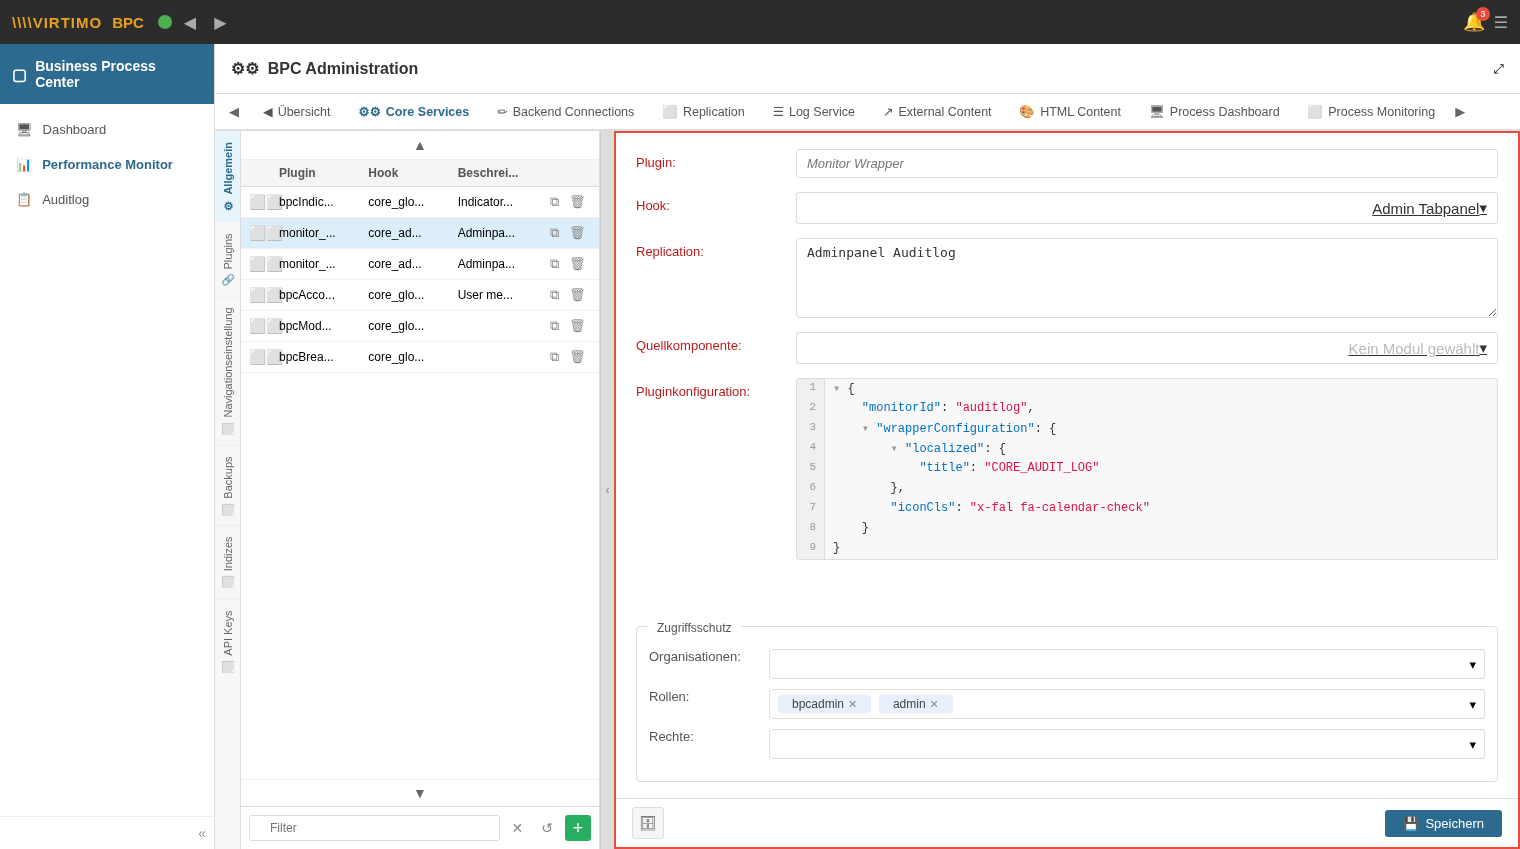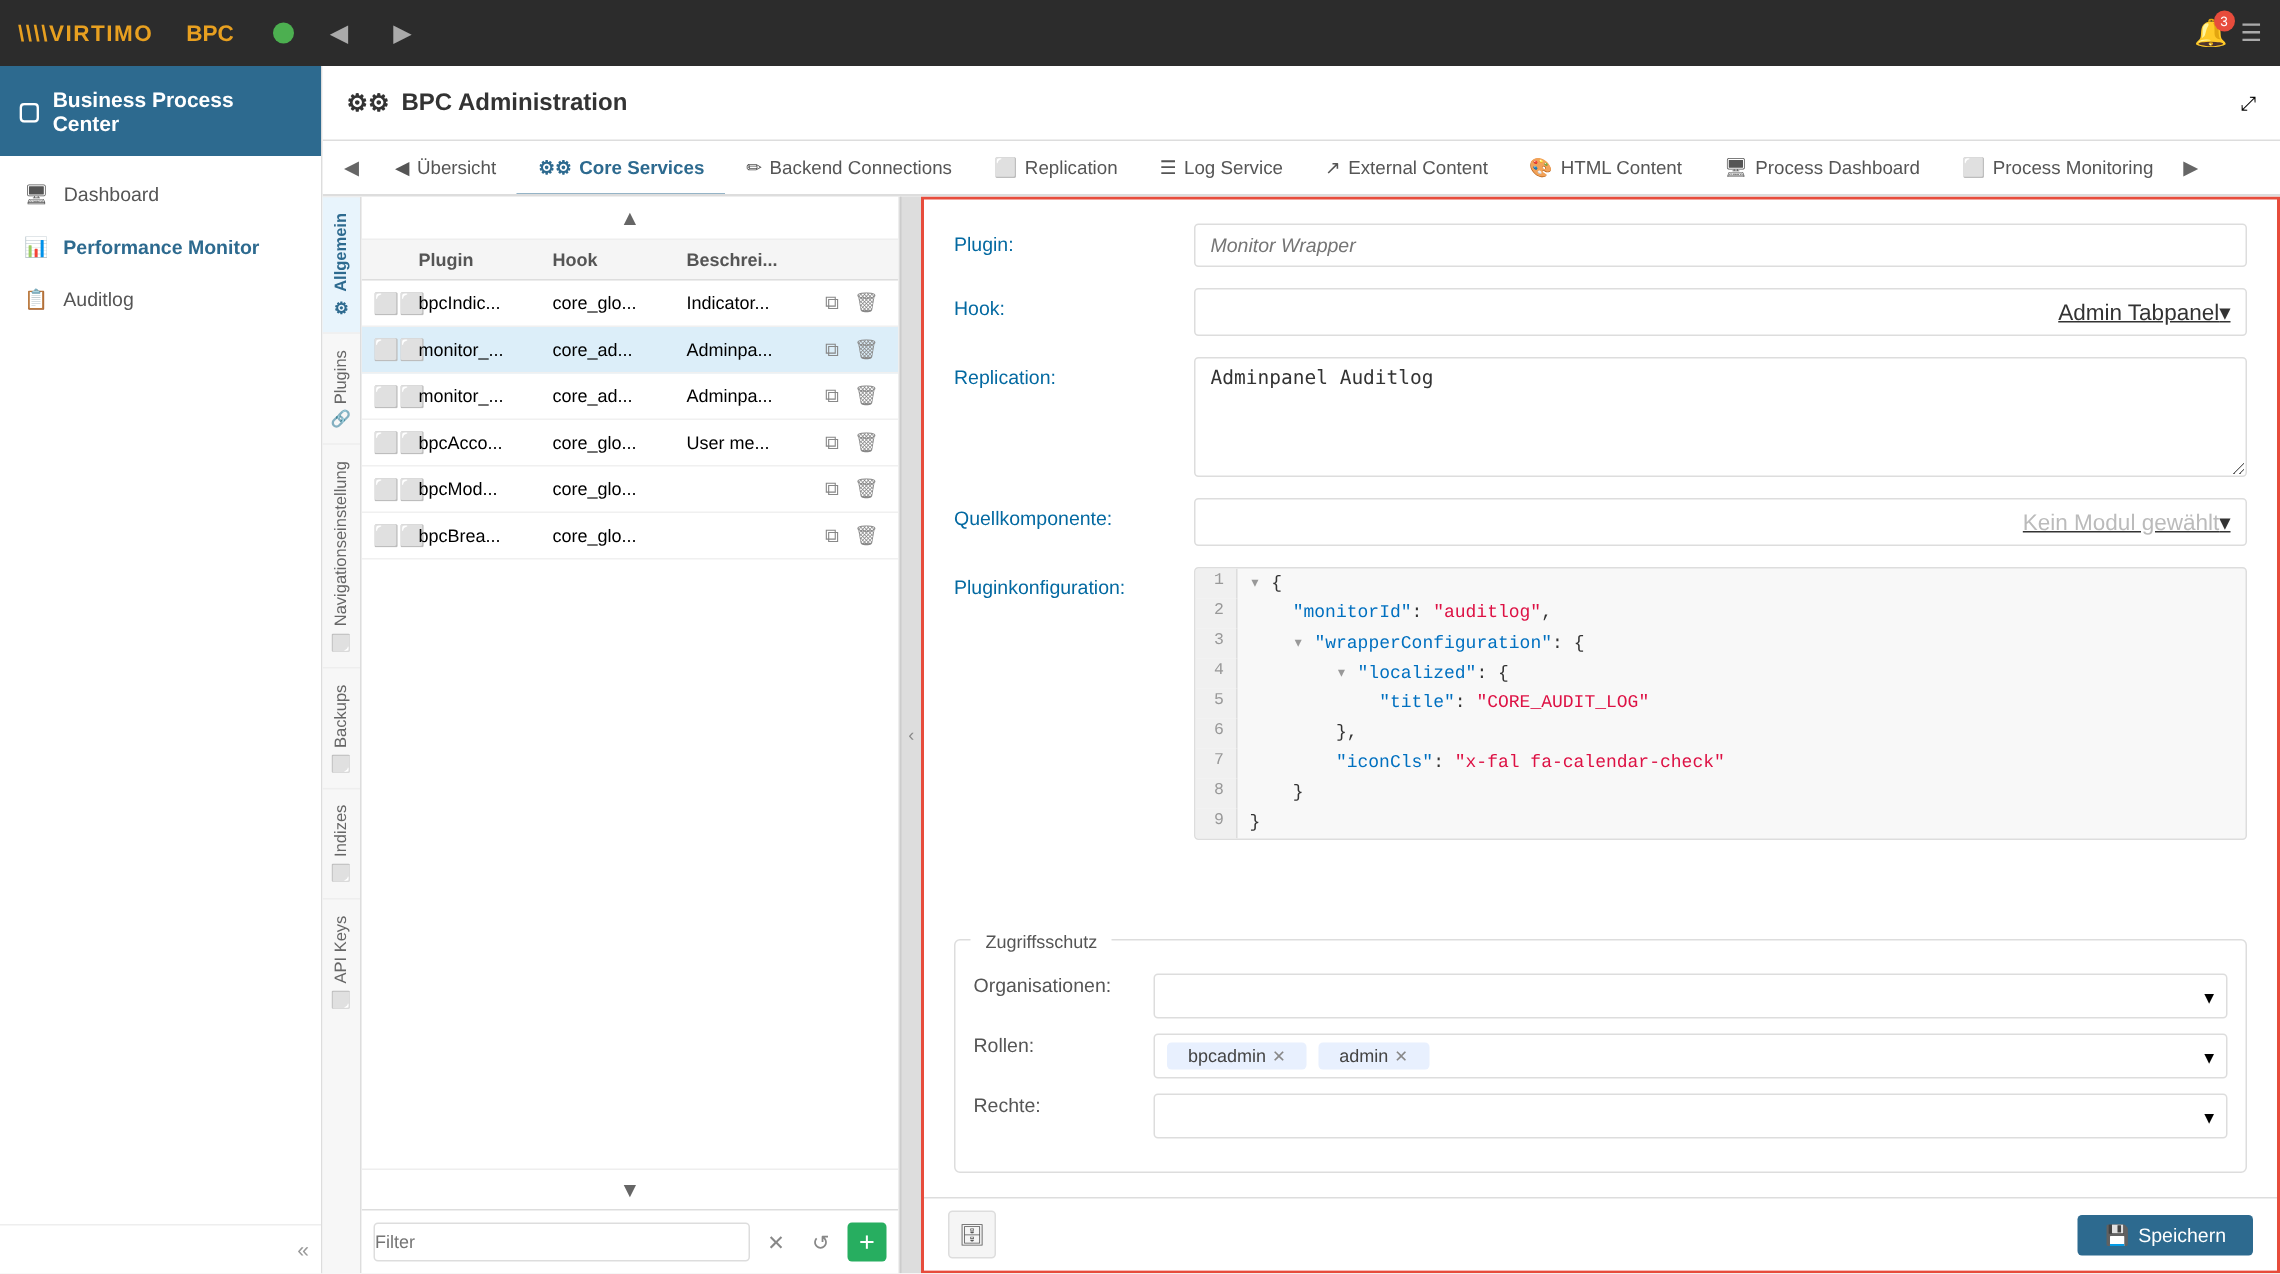--- a/index.html
+++ b/index.html
@@ -7,21 +7,21 @@
 
     
     .topbar {
       height: 44px;
       background: #2c2c2c;
       display: flex;
       align-items: center;
       padding: 0 12px;
       justify-content: space-between;
     }
-    .topbar-left { display: flex; align-items: center; gap: 18px; }
+    .topbar-left { display: flex; align-items: center; gap: 6px; }
     .topbar-logo { color: #e8a020; font-weight: bold; font-size: 15px; letter-spacing: 1px; }
     .topbar-bpc { color: #e8a020; font-weight: bold; font-size: 15px; margin-left: 4px; }
     .topbar-dot { width: 14px; height: 14px; border-radius: 50%; background: #4caf50; margin-left: 8px; }
     .topbar-btn { color: #aaa; font-size: 16px; cursor: pointer; padding: 2px 6px; }
     .topbar-right { display: flex; align-items: center; gap: 8px; }
     .notif-icon { position: relative; color: #aaa; font-size: 18px; }
     .notif-badge { position: absolute; top: -4px; right: -4px; background: #e74c3c; color: #fff; font-size: 9px; border-radius: 50%; width: 14px; height: 14px; display: flex; align-items: center; justify-content: center; }
     .topbar-menu { color: #aaa; font-size: 16px; }
 
     
@@ -197,21 +197,21 @@
       border-top: 1px solid #ddd;
       display: flex;
       align-items: center;
       gap: 6px;
       background: #fff;
     }
     .filter-input {
       flex: 1;
       border: 1px solid #ddd;
       border-radius: 3px;
-      padding: 5px 0;
+      padding: 5px 20px;
       font-size: 12px;
       outline: none;
     }
     .filter-btn { cursor: pointer; color: #888; font-size: 14px; padding: 2px 6px; }
     .filter-btn-add {
       background: #27ae60;
       color: #fff;
       border: none;
       border-radius: 3px;
       width: 26px;
@@ -233,21 +233,21 @@
       overflow-y: auto;
     }
     .detail-form { padding: 16px 20px; flex: 1; }
     .form-row {
       display: flex;
       align-items: flex-start;
       margin-bottom: 14px;
     }
     .form-label {
       width: 160px;
-      color: #0369a1;
+      color: #b91c1c;
       padding-top: 6px;
       font-size: 13px;
       flex-shrink: 0;
     }
     .form-control {
       flex: 1;
       border: 1px solid #ddd;
       border-radius: 3px;
       padding: 6px 10px;
       font-size: 13px;

